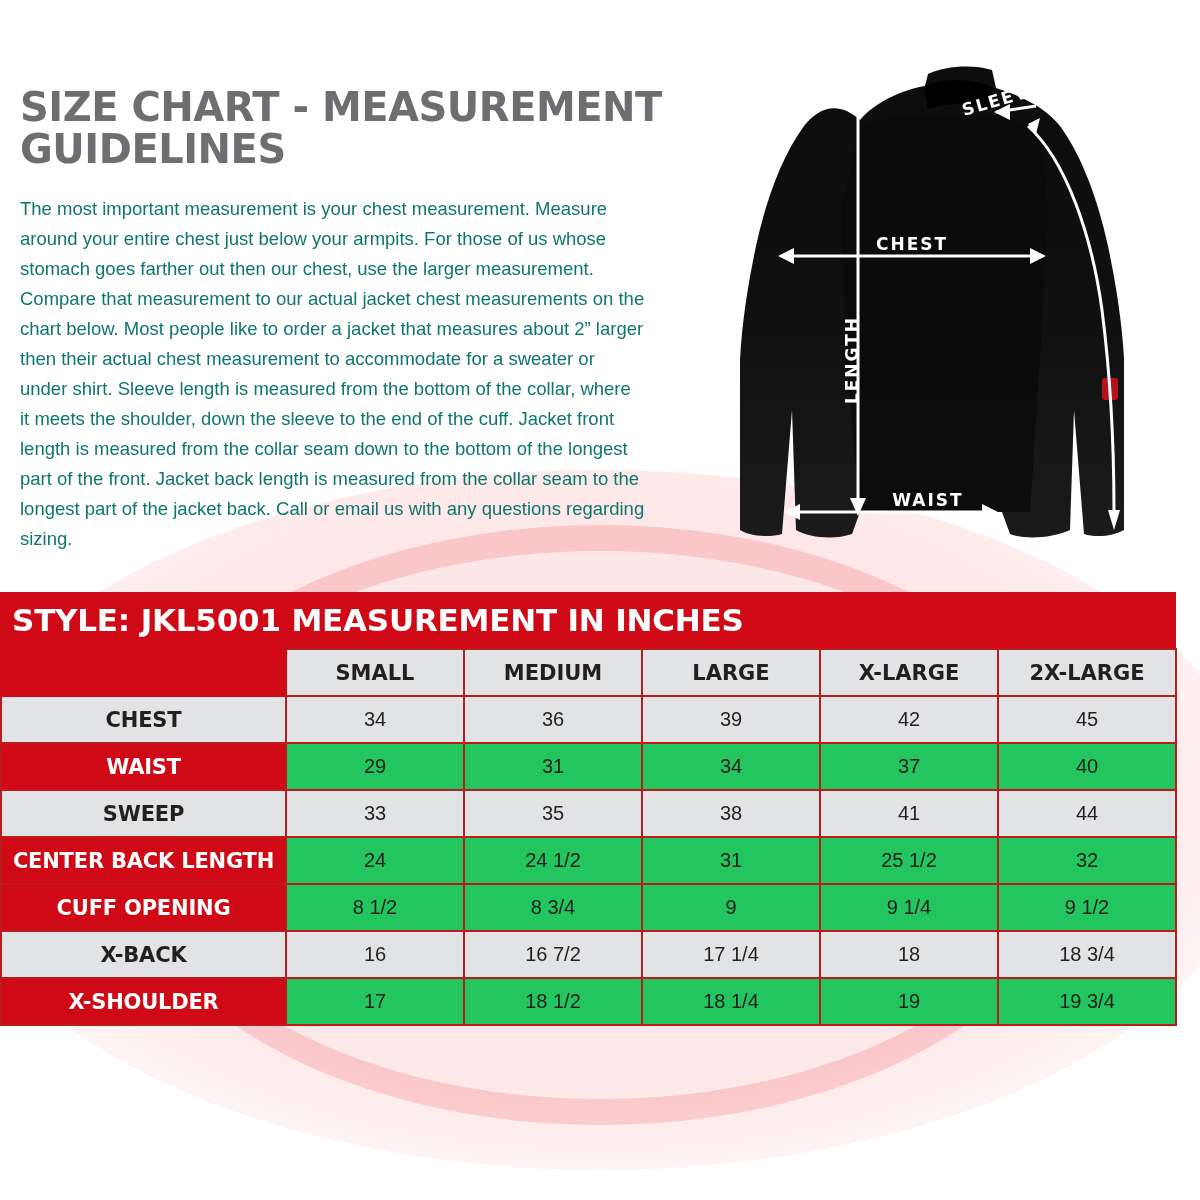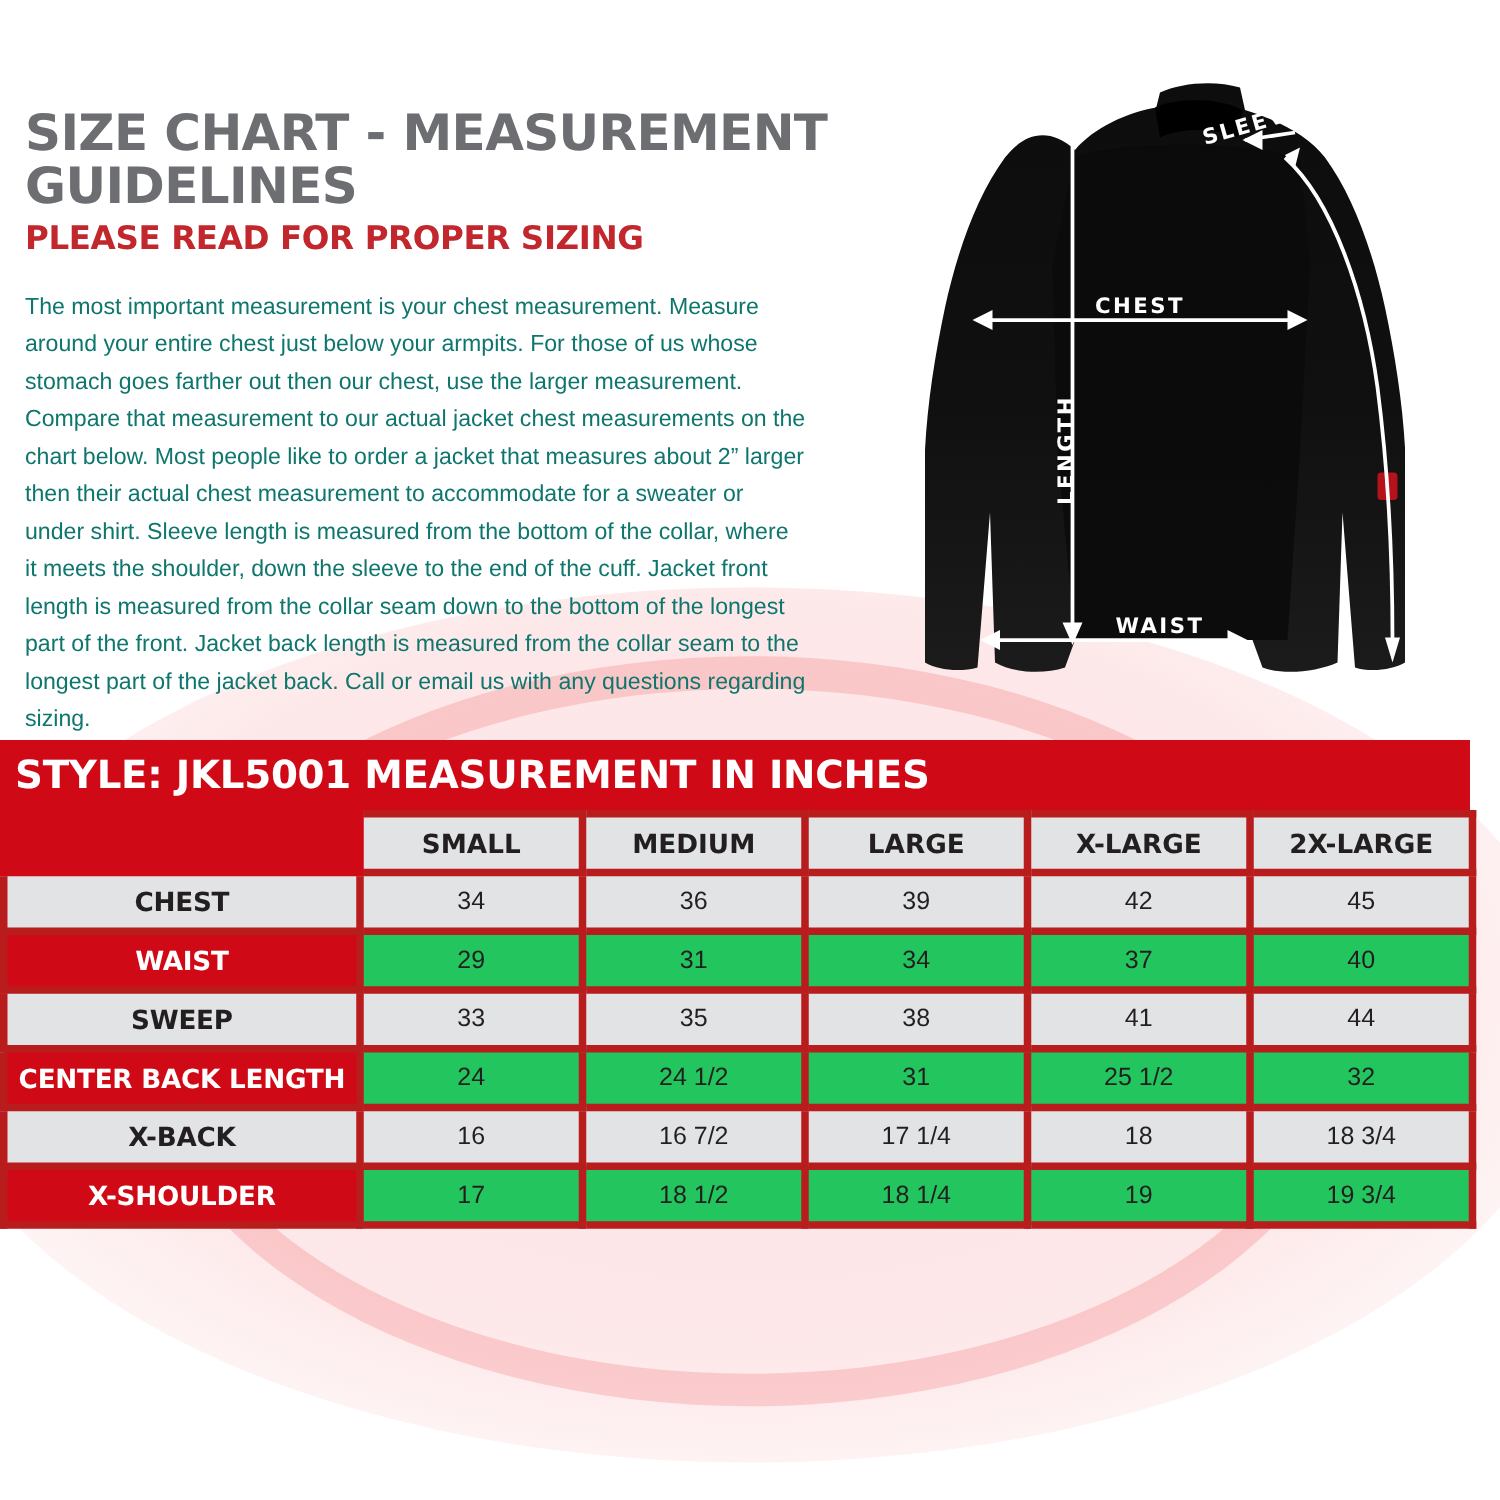--- a/index.html
+++ b/index.html
@@ -121,21 +121,21 @@
     border-collapse: collapse;
     table-layout: fixed;
   }
   col.lbl { width: 285px; }
   col.sz { width: 178px; }
   th, td {
     height: 47px;
     text-align: center;
     font-size: 20px;
     color: #231f20;
-    border: 6px solid #b91c1c;
+    border: 2px solid #b91c1c;
   }
   thead th.corner {
     background: #cf0a16;
     border-color: #cf0a16;
   }
   thead th.size {
     background: #e2e3e5;
     font-family: "DejaVu Sans", sans-serif;
     font-weight: bold;
     font-size: 21px;
@@ -161,21 +161,20 @@
     <div class="wm-ellipse"></div>
     <div class="wm-ring"></div>
     <div class="wm-text">
       <span>HOT</span>
     </div>
   </div>
 
   <div class="top">
     <div class="text-col">
       <div class="title">SIZE CHART - MEASUREMENT GUIDELINES</div>
-      <div class="subtitle">PLEASE READ FOR PROPER SIZING</div>
       <p class="body-text">The most important measurement is your chest measurement. Measure around your entire chest just below your armpits.  For those of us whose stomach goes farther out then our chest, use the larger measurement. Compare that measurement to our actual jacket chest measurements on the chart below. Most people like to order a jacket that measures about 2” larger then their actual chest measurement to accommodate for a sweater or under shirt. Sleeve length is measured from the bottom of the collar, where it meets the shoulder, down the sleeve to the end of the cuff.  Jacket front length is measured from the collar seam down to the bottom of the longest part of the front. Jacket back length is measured from the collar seam to the longest part of the jacket back.  Call or email us with any questions regarding sizing.</p>
     </div>
 
     <div class="jacket-wrap">
       <svg width="460" height="520" viewBox="0 0 460 520" xmlns="http://www.w3.org/2000/svg">
         <defs>
           <linearGradient id="jgrad" x1="0" y1="0" x2="0" y2="1">
             <stop offset="0%" stop-color="#0d0d0d"></stop>
             <stop offset="55%" stop-color="#101010"></stop>
             <stop offset="100%" stop-color="#1b1b1b"></stop>
@@ -276,20 +275,28 @@
           <td class="val">44</td>
         </tr>
         <tr class="red">
           <td class="rowlabel">CENTER BACK LENGTH</td>
           <td class="val">24</td>
           <td class="val">24 1/2</td>
           <td class="val">31</td>
           <td class="val">25 1/2</td>
           <td class="val">32</td>
         </tr>
+        <tr class="red">
+          <td class="rowlabel">CUFF OPENING</td>
+          <td class="val">8 1/2</td>
+          <td class="val">8 3/4</td>
+          <td class="val">9</td>
+          <td class="val">9 1/4</td>
+          <td class="val">9 1/2</td>
+        </tr>
         <tr class="grey">
           <td class="rowlabel">X-BACK</td>
           <td class="val">16</td>
           <td class="val">16 7/2</td>
           <td class="val">17 1/4</td>
           <td class="val">18</td>
           <td class="val">18 3/4</td>
         </tr>
         <tr class="red">
           <td class="rowlabel">X-SHOULDER</td>

